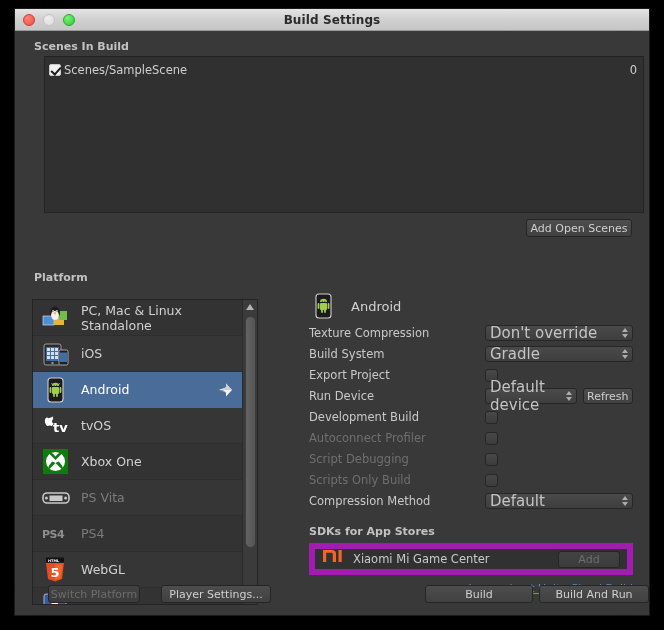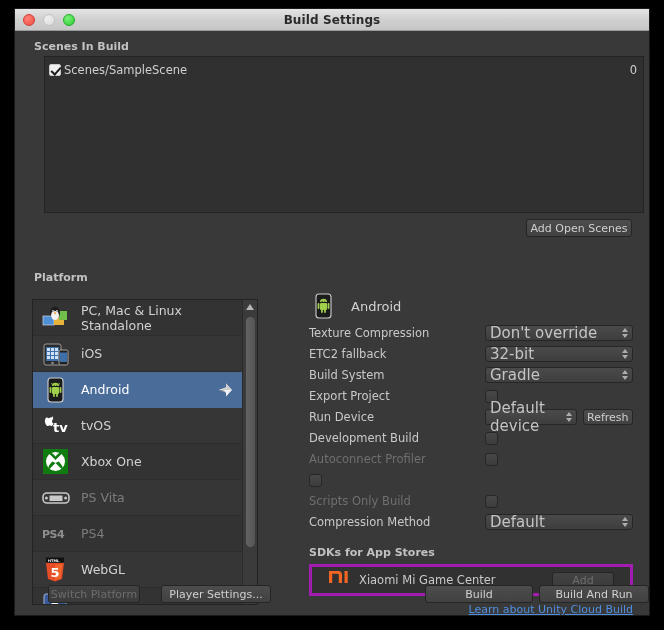--- a/index.html
+++ b/index.html
@@ -249,24 +249,24 @@
     border-radius: 3px;
     box-sizing: border-box;
   }
   #refresh-btn {
     width: 56px; height: 16px;
     margin-left: 6px;
   }
   #sdk-label { margin-top: 15px; margin-bottom: 5px; }
   #sdk-box {
     background: #313131;
-    border: 3px solid #a21caf;
+    border: 6px solid #a21caf;
     height: 32px;
     display: flex; align-items: center;
-    padding: 0 16px;
+    padding: 0 7px;
     box-sizing: border-box;
   }
   #sdk-box .sdk-name { font-size: 11.5px; color: #c9c9c9; margin-left: 9px; flex: 1 1 auto; }
   #sdk-add { width: 62px; height: 17px; }
   #cloud-link {
     text-align: right;
     margin-top: 7px;
     font-size: 11px;
     color: #4f8fe0;
     text-decoration: underline;
@@ -494,30 +494,20 @@
         <span class="slabel">Texture Compression</span>
         <span class="popup">
           <span>Don't override</span>
           <span class="steppers">
               <i class="u"></i>
               <i class="d"></i>
             </span>
         </span>
       </div>
 
-      <div class="srow">
-        <span class="slabel">ETC2 fallback</span>
-        <span class="popup">
-          <span>32-bit</span>
-          <span class="steppers">
-              <i class="u"></i>
-              <i class="d"></i>
-            </span>
-        </span>
-      </div>
 
       <div class="srow">
         <span class="slabel">Build System</span>
         <span class="popup">
           <span>Gradle</span>
           <span class="steppers">
               <i class="u"></i>
               <i class="d"></i>
             </span>
         </span>
@@ -544,20 +534,21 @@
         <span class="slabel">Development Build</span>
         <span class="cbox"></span>
       </div>
 
       <div class="srow">
         <span class="slabel dim">Autoconnect Profiler</span>
         <span class="cbox"></span>
       </div>
 
       <div class="srow">
+        <span class="slabel dim">Script Debugging</span>
         <span class="cbox"></span>
       </div>
 
       <div class="srow">
         <span class="slabel dim">Scripts Only Build</span>
         <span class="cbox"></span>
       </div>
 
       <div class="srow">
         <span class="slabel">Compression Method</span>

